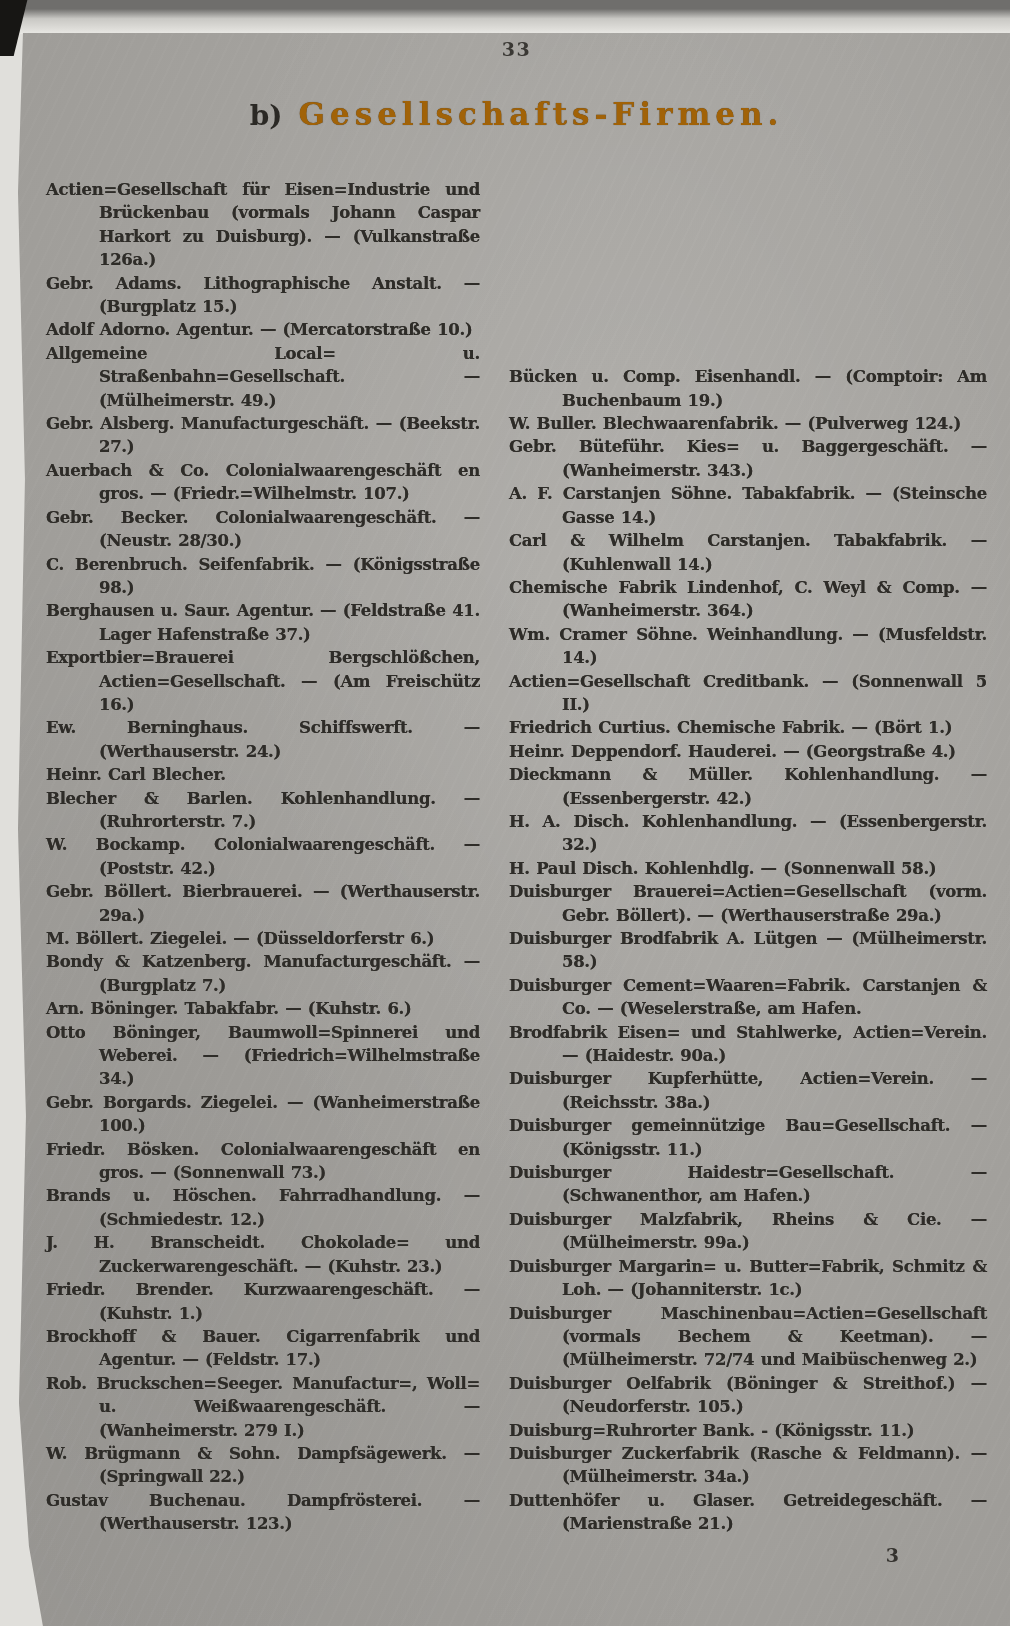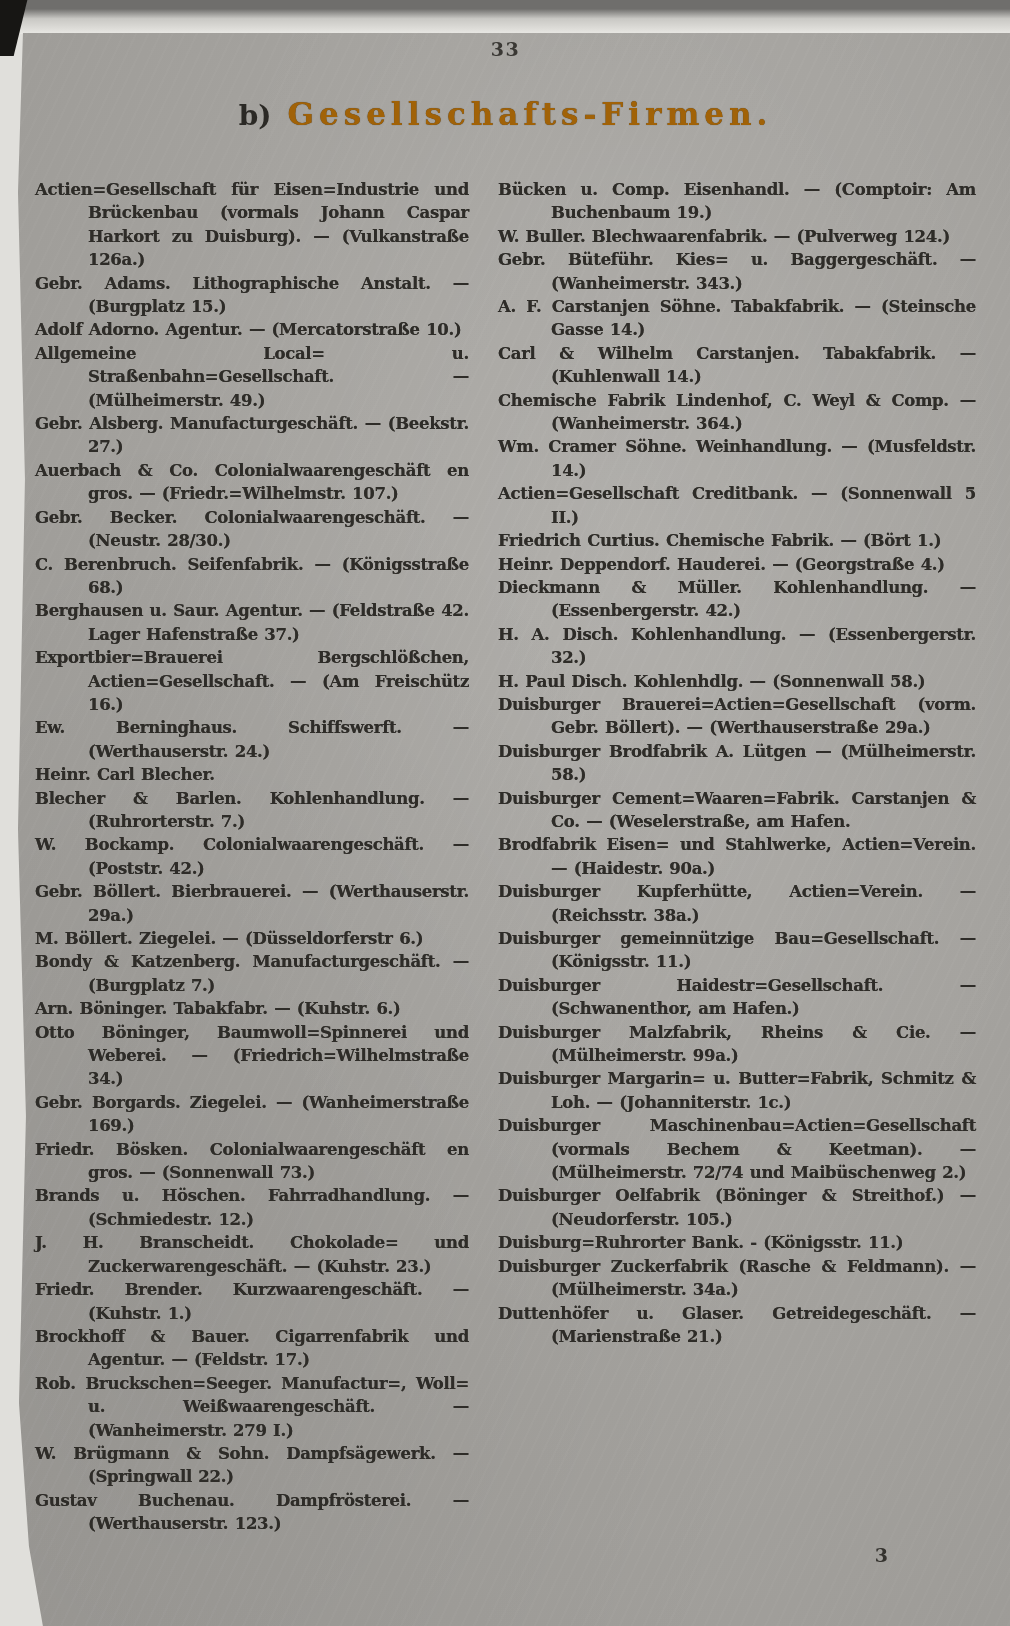--- a/index.html
+++ b/index.html
@@ -27,32 +27,32 @@
       radial-gradient(ellipse at 18% 78%, rgba(0,0,0,0.05), transparent 50%),
       radial-gradient(ellipse at 60% 35%, #aba9a5 0%, #a4a29e 50%, #9b9995 100%);
     clip-path:polygon(0.9% 0, 100% 0, 100% 100%, 2.9% 100%, 1.5% 95%, 0.5% 86%, 1.2% 68%, 0.4% 50%, 1.1% 28%, 0.4% 10%);
     z-index:1;
   }
   .paper-texture {
     position:absolute; inset:0;
     background:repeating-linear-gradient(115deg, rgba(255,255,255,0.025) 0 2px, transparent 2px 11px);
   }
   .content {
-    position:absolute; left:35px; top:38px; width:941px;
+    position:absolute; left:46px; top:38px; width:941px;
     color:#2e2c28; font-weight:700; z-index:2;
   }
   .pageno-top {
     text-align:center; font-size:19px; letter-spacing:1.5px; height:24px;
     color:#3a3834;
   }
   .heading { text-align:center; margin-top:34px; white-space:nowrap; }
   .section-prefix { font-size:28px; letter-spacing:0; margin-right:16px; color:#2b2925; }
   .section-title { font-size:31px; letter-spacing:5px; color:#a16207;
     text-shadow:0 0 0.7px rgba(38,36,32,0.85); }
-  .cols { display:flex; align-items:flex-start; margin-top:46px; }
+  .cols { display:flex; align-items:flex-end; margin-top:46px; }
   .col { font-size:16.5px; line-height:23.4px; letter-spacing:-0.3px; }
   .col-left  { width:434px; }
   .divider { width:2px; background:#514f4b; margin-left:13px; }
   .col-right { width:478px; margin-left:14px; }
   .entry {
     margin:0; text-align:justify;
     text-indent:-53px; padding-left:53px;
     word-spacing:1px;
     text-shadow:0 0 0.6px rgba(46,44,40,0.75);
   }
@@ -88,23 +88,23 @@
           <p class="entry">Adolf Adorno. Agentur. — (Mercatorstraße 10.)</p>
 
           <p class="entry">Allgemeine Local= u. Straßenbahn=Gesellschaft. — (Mülheimerstr. 49.)</p>
 
           <p class="entry">Gebr. Alsberg. Manufacturgeschäft. — (Beekstr. 27.)</p>
 
           <p class="entry">Auerbach &amp; Co. Colonialwaarengeschäft en gros. — (Friedr.=Wilhelmstr. 107.)</p>
 
           <p class="entry">Gebr. Becker. Colonialwaarengeschäft. — (Neustr. 28/30.)</p>
 
-          <p class="entry">C. Berenbruch. Seifenfabrik. — (Königsstraße 68.)</p>
-
-          <p class="entry">Berghausen u. Saur. Agentur. — (Feldstraße 42. Lager Hafenstraße 37.)</p>
+          <p class="entry">C. Berenbruch. Seifenfabrik. — (Königsstraße 98.)</p>
+
+          <p class="entry">Berghausen u. Saur. Agentur. — (Feldstraße 41. Lager Hafenstraße 37.)</p>
 
           <p class="entry">Exportbier=Brauerei Bergschlößchen, Actien=Gesellschaft. — (Am Freischütz 16.)</p>
 
           <p class="entry">Ew. Berninghaus. Schiffswerft. — (Werthauserstr. 24.)</p>
 
           <p class="entry">Heinr. Carl Blecher.</p>
 
           <p class="entry">Blecher &amp; Barlen. Kohlenhandlung. — (Ruhrorterstr. 7.)</p>
 
           <p class="entry">W. Bockamp. Colonialwaarengeschäft. — (Poststr. 42.)</p>
@@ -112,21 +112,21 @@
           <p class="entry">Gebr. Böllert. Bierbrauerei. — (Werthauserstr. 29a.)</p>
 
           <p class="entry">M. Böllert. Ziegelei. — (Düsseldorferstr 6.)</p>
 
           <p class="entry">Bondy &amp; Katzenberg. Manufacturgeschäft. — (Burgplatz 7.)</p>
 
           <p class="entry">Arn. Böninger. Tabakfabr. — (Kuhstr. 6.)</p>
 
           <p class="entry">Otto Böninger, Baumwoll=Spinnerei und Weberei. — (Friedrich=Wilhelmstraße 34.)</p>
 
-          <p class="entry">Gebr. Borgards. Ziegelei. — (Wanheimerstraße 169.)</p>
+          <p class="entry">Gebr. Borgards. Ziegelei. — (Wanheimerstraße 100.)</p>
 
           <p class="entry">Friedr. Bösken. Colonialwaarengeschäft en gros. — (Sonnenwall 73.)</p>
 
           <p class="entry">Brands u. Höschen. Fahrradhandlung. — (Schmiedestr. 12.)</p>
 
           <p class="entry">J. H. Branscheidt. Chokolade= und Zuckerwarengeschäft. — (Kuhstr. 23.)</p>
 
           <p class="entry">Friedr. Brender. Kurzwaarengeschäft. — (Kuhstr. 1.)</p>
 
           <p class="entry">Brockhoff &amp; Bauer. Cigarrenfabrik und Agentur. — (Feldstr. 17.)</p>

